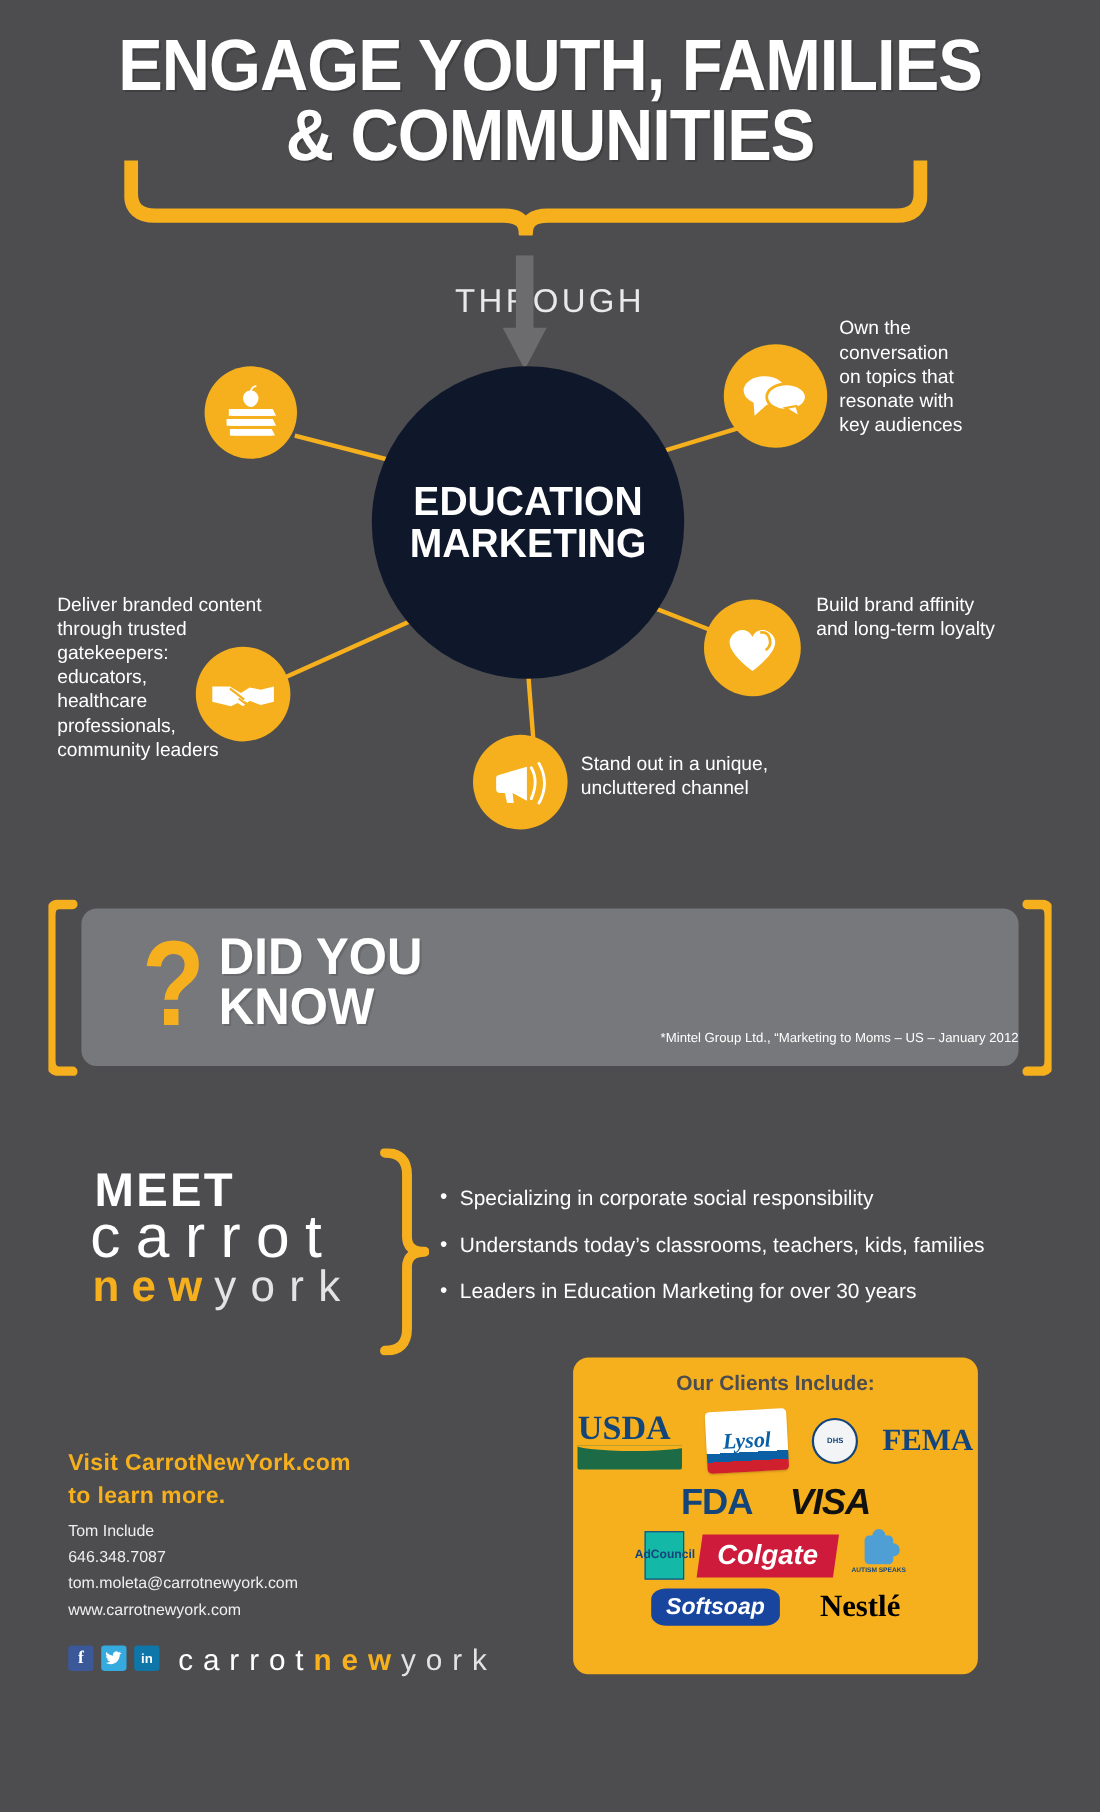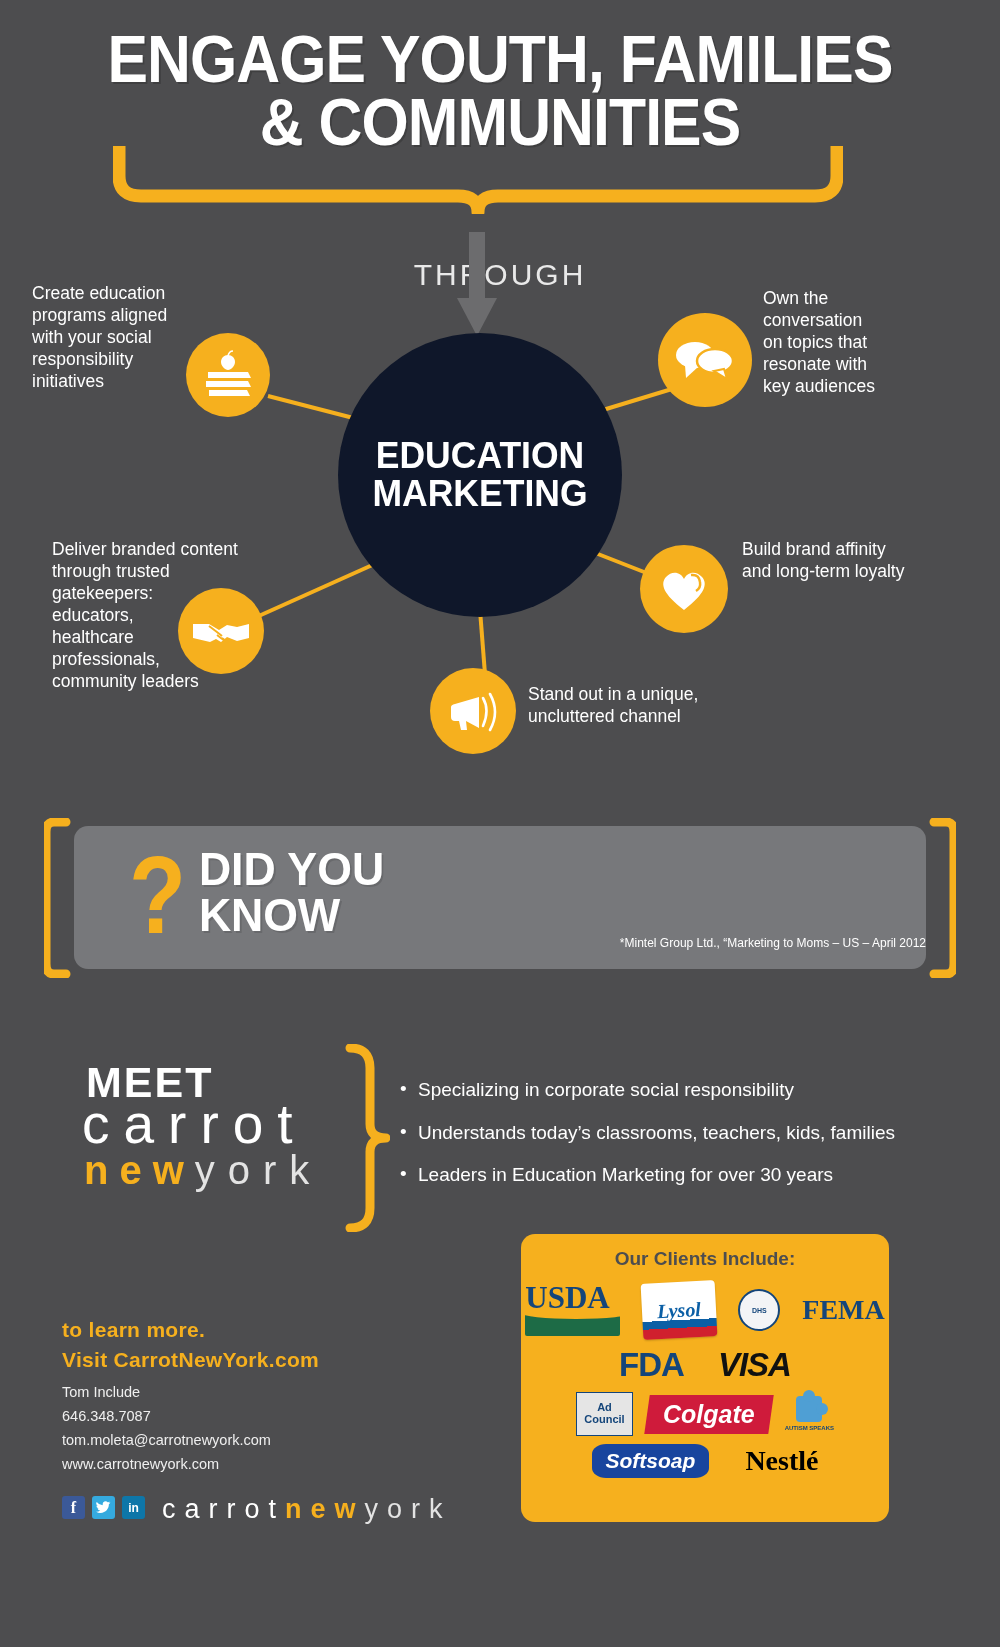--- a/index.html
+++ b/index.html
@@ -152,21 +152,21 @@
     width:74px;height:56px;background:linear-gradient(#ffffff 0 68%, #0b5fa5 68% 82%, #d0202e 82% 100%);
     border-radius:4px; display:flex;align-items:center;justify-content:center;
     font-family:"Liberation Serif",serif; font-style:italic; font-weight:bold; font-size:20px; color:#0b5fa5;
     transform: rotate(-3deg); box-shadow:0 1px 2px rgba(0,0,0,.2);
   }
   .dhs-seal { width:42px;height:42px;border-radius:50%;background:#f3f4f6;border:2px solid #14457a;
     display:flex;align-items:center;justify-content:center;font-size:7px;color:#14457a;text-align:center;line-height:1;font-weight:bold;}
   .fema { font-family:"Liberation Serif",serif; font-weight:bold; font-size:28px; color:#14457a; letter-spacing:0px;text-align:center;}
   .fda { font-family:"Liberation Sans",sans-serif; font-weight:bold; font-size:33px; color:#14457a; -webkit-text-stroke:0; letter-spacing:-1px;}
   .visa { font-family:"Liberation Sans",sans-serif; font-style:italic; font-weight:bold; font-size:33px; color:#111; letter-spacing:-1px;}
-  .adcouncil { width:57px;height:44px;background:#e5e5e5;border:1px solid #14457a;display:flex;flex-direction:column;
+  .adcouncil { width:36px;height:44px;background:#14b8a6;border:1px solid #14457a;display:flex;flex-direction:row;
     align-items:center;justify-content:center;color:#14457a;font-weight:bold;font-size:11px;line-height:1.05;}
   .colgate { background:#cf1b3b; padding:5px 16px; transform:skewX(-8deg); }
   .colgate span { display:block; transform:skewX(8deg); font-family:"Liberation Sans",sans-serif; font-style:italic;
     font-weight:bold; font-size:25px; color:#fff; }
   .autism { display:flex; flex-direction:column; align-items:center; }
   .puzzle { width:26px;height:26px;background:#4f9fd4;border-radius:4px; position:relative;}
   .puzzle::after{content:"";position:absolute;right:-6px;top:7px;width:12px;height:12px;background:#4f9fd4;border-radius:50%;}
   .puzzle::before{content:"";position:absolute;left:7px;top:-6px;width:12px;height:12px;background:#4f9fd4;border-radius:50%;}
   .autism-txt{font-size:6px;color:#14457a;font-weight:bold;margin-top:3px;text-align:center;line-height:1.1;}
   .softsoap { background:#18459e; padding:5px 14px; border-radius:14px/10px; }
@@ -235,23 +235,20 @@
       <path d="M27 5 c-4 0 -7 3 -7 7 0 4 4 8 7 8 3 0 7 -4 7 -8 0 -4 -3 -7 -7 -7z" fill="#fff"></path>
       <path d="M27 6 q1 -5 5 -5" fill="none" stroke="#fff" stroke-width="1.6"></path>
       <path d="M7 22 h40 l3 6 h-40z" fill="#fff"></path>
         <rect x="7" y="22" width="40" height="6" fill="#fff"></rect>
       <path d="M5 31 h42 l3 6 h-42z" fill="#fff"></path>
         <rect x="5" y="31" width="42" height="6" fill="#fff"></rect>
       <path d="M8 40 h38 l3 6 h-38z" fill="#fff"></path>
         <rect x="8" y="40" width="38" height="6" fill="#fff"></rect>
     </svg>
   </div>
-  <div class="cap" style="left:32px; top:282px; width:160px;">
-    Create education<br>programs aligned<br>with your social<br>responsibility<br>initiatives
-  </div>
 
   <div class="node" style="left:658px; top:313px; width:94px; height:94px;">
     <svg width="62" height="44" viewBox="0 0 62 44">
       <ellipse cx="21" cy="17" rx="19" ry="13" fill="#fff"></ellipse>
       <polygon points="11,27 12,40 24,29" fill="#fff"></polygon>
       <ellipse cx="41" cy="23" rx="18" ry="12" fill="#fff" stroke="#f6b01e" stroke-width="2.5"></ellipse>
       <polygon points="50,31 53,41 40,33" fill="#fff" stroke="#f6b01e" stroke-width="2"></polygon>
     </svg>
   </div>
   <div class="cap" style="left:763px; top:287px; width:190px;">
@@ -295,21 +292,21 @@
     <svg style="position:absolute;left:0;top:0;width:912px;height:160px" viewBox="0 0 912 160">
       <path d="M22,4 L10,4 Q2,4 2,14 L2,146 Q2,156 10,156 L22,156" fill="none" stroke="#f6b01e" stroke-width="9" stroke-linecap="round"></path>
       <path d="M890,4 L902,4 Q910,4 910,14 L910,146 Q910,156 902,156 L890,156" fill="none" stroke="#f6b01e" stroke-width="9" stroke-linecap="round"></path>
     </svg>
     <div class="dyk-panel"></div>
     <div class="dyk-qmark">?</div>
     <div class="dyk-title">
       <span>DID YOU</span>
       <span>KNOW</span>
     </div>
-    <div class="dyk-note">*Mintel Group Ltd., “Marketing to Moms – US – April 2012</div>
+    <div class="dyk-note">*Mintel Group Ltd., “Marketing to Moms – US – January 2012</div>
   </div>
 
   <div class="meet-word">MEET</div>
   <div class="carrot-word">carrot</div>
   <div class="ny-word">
     <span class="new">new</span><span class="york">york</span>
   </div>
 
   <svg class="meet-brace" viewBox="0 0 46 188">
     <path d="M6,4 Q26,4 26,24 L26,80 Q26,94 42,94 Q26,94 26,108 L26,164 Q26,184 6,184" fill="none" stroke="#f6b01e" stroke-width="9" stroke-linecap="round" stroke-linejoin="round"></path>
@@ -355,22 +352,22 @@
 
     <div class="logo-row r4">
       <div class="softsoap">
         <span>Softsoap</span>
       </div>
       <div class="nestle">Nestlé</div>
     </div>
   </div>
 
   <div class="visit">
+    <span>Visit CarrotNewYork.com</span>
     <span>to learn more.</span>
-    <span>Visit CarrotNewYork.com</span>
   </div>
   <div class="contact">
     <span>Tom Include</span>
     <span>646.348.7087</span>
     <span>tom.moleta@carrotnewyork.com</span>
     <span>www.carrotnewyork.com</span>
   </div>
 
   <div class="social">
     <div class="sq fb">f</div>

